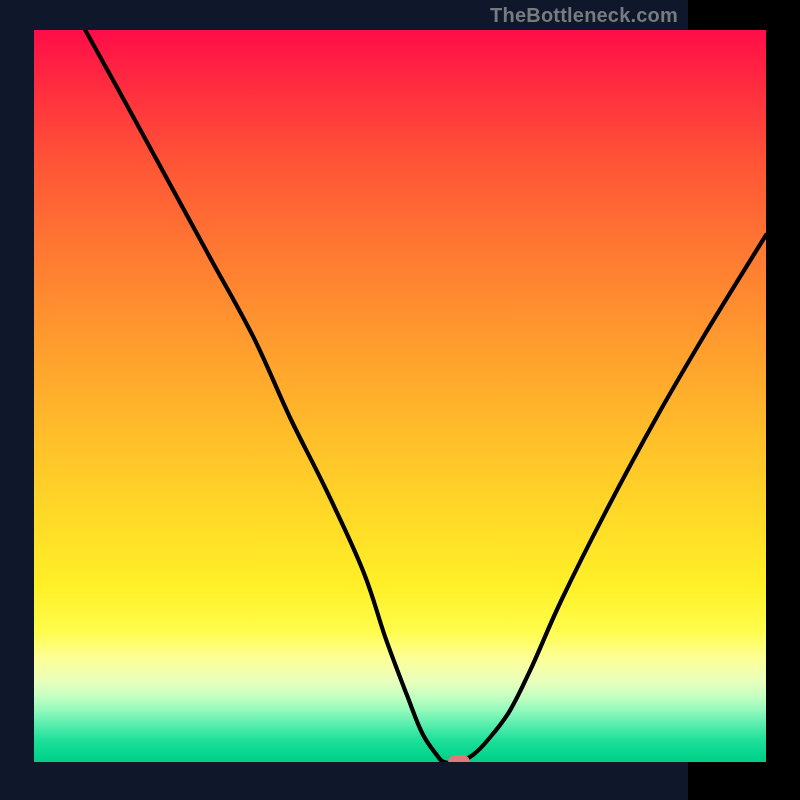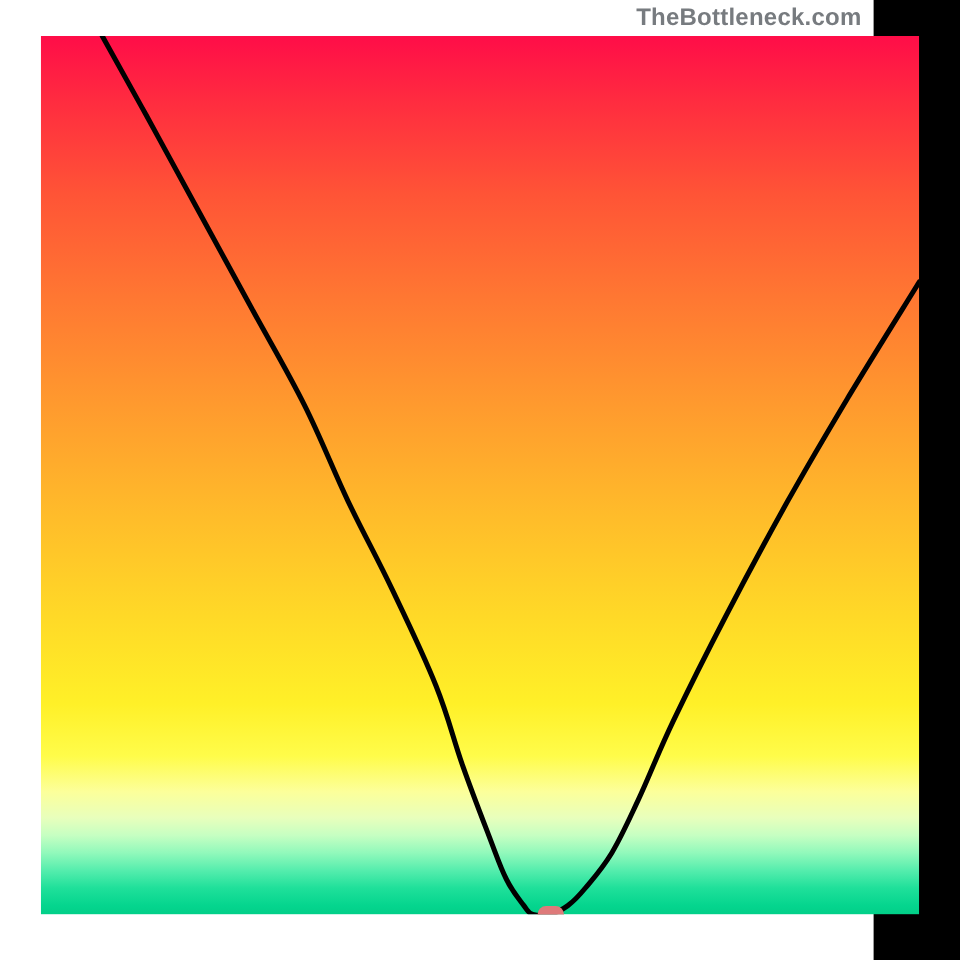--- a/index.html
+++ b/index.html
@@ -8,22 +8,21 @@
     width: 800px;
     height: 800px;
     background: #000;
     font-family: Arial, Helvetica, sans-serif;
     overflow: hidden;
   }
   .stage {
     position: relative;
     width: 688px;
     height: 800px;
-    background: #ffffff;
-    padding-left: 40px;
+    background: #0f172a;
   }
   .watermark {
     position: absolute;
     top: 4px;
     right: 10px;
     color: #777b7f;
     font-weight: 600;
     font-size: 20px;
     z-index: 5;
     letter-spacing: 0.2px;

